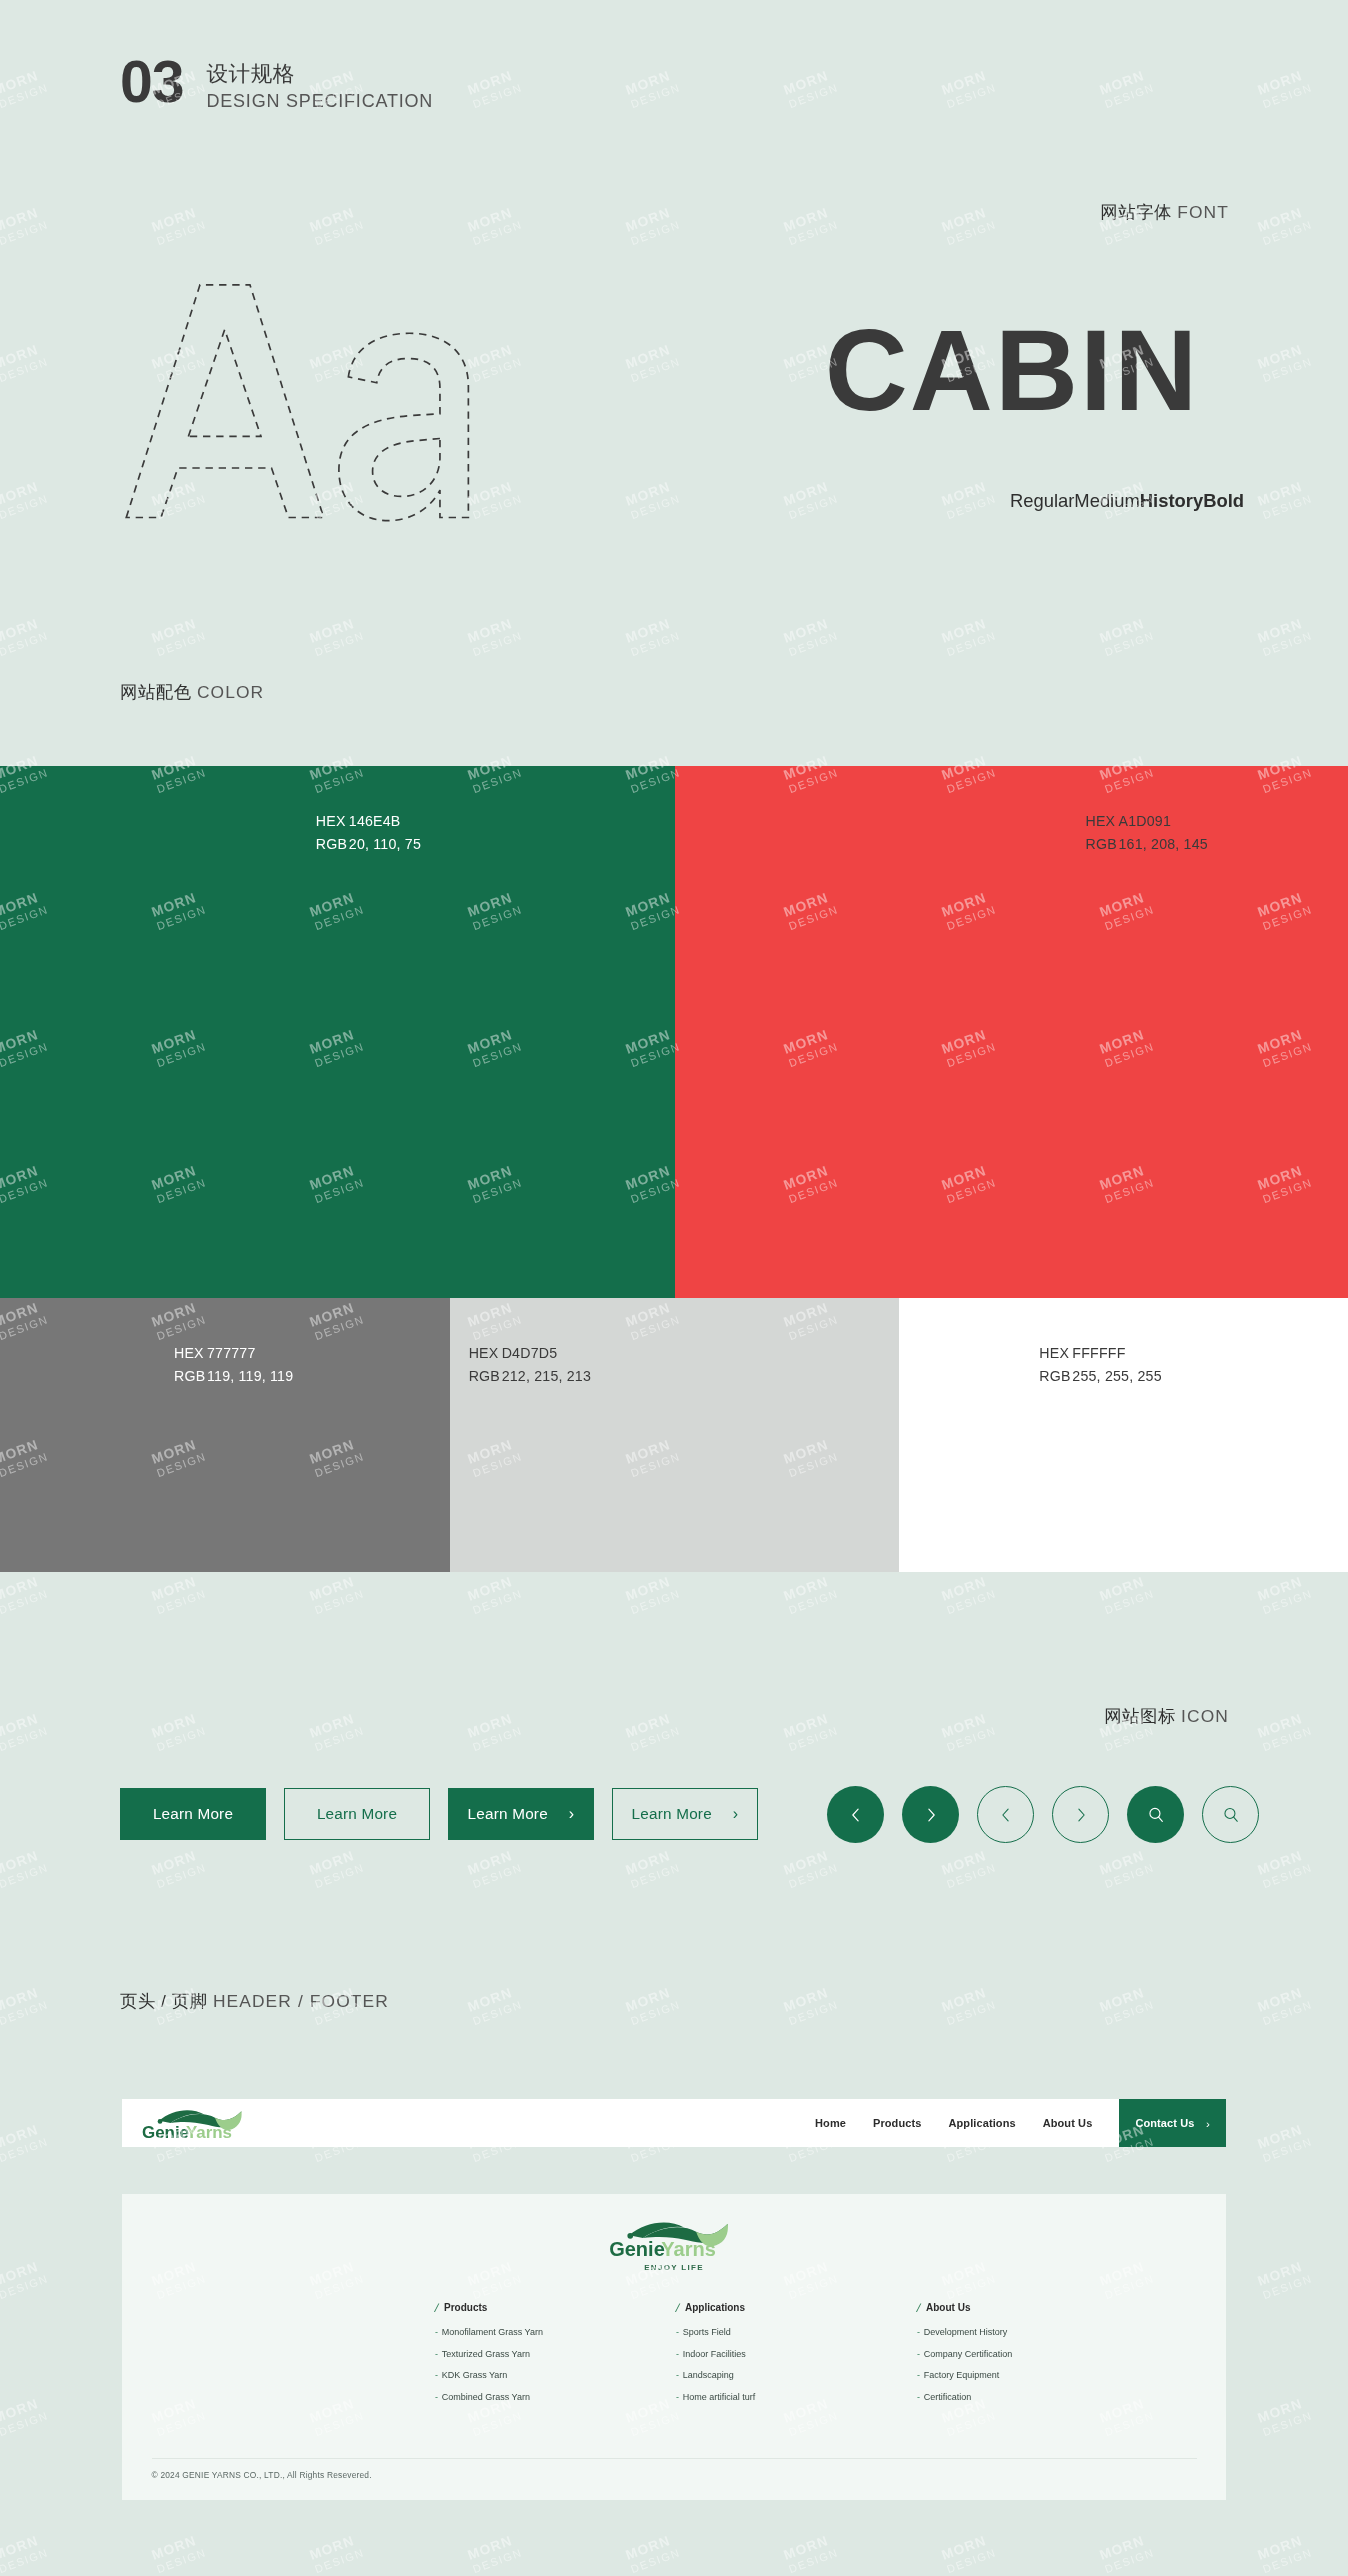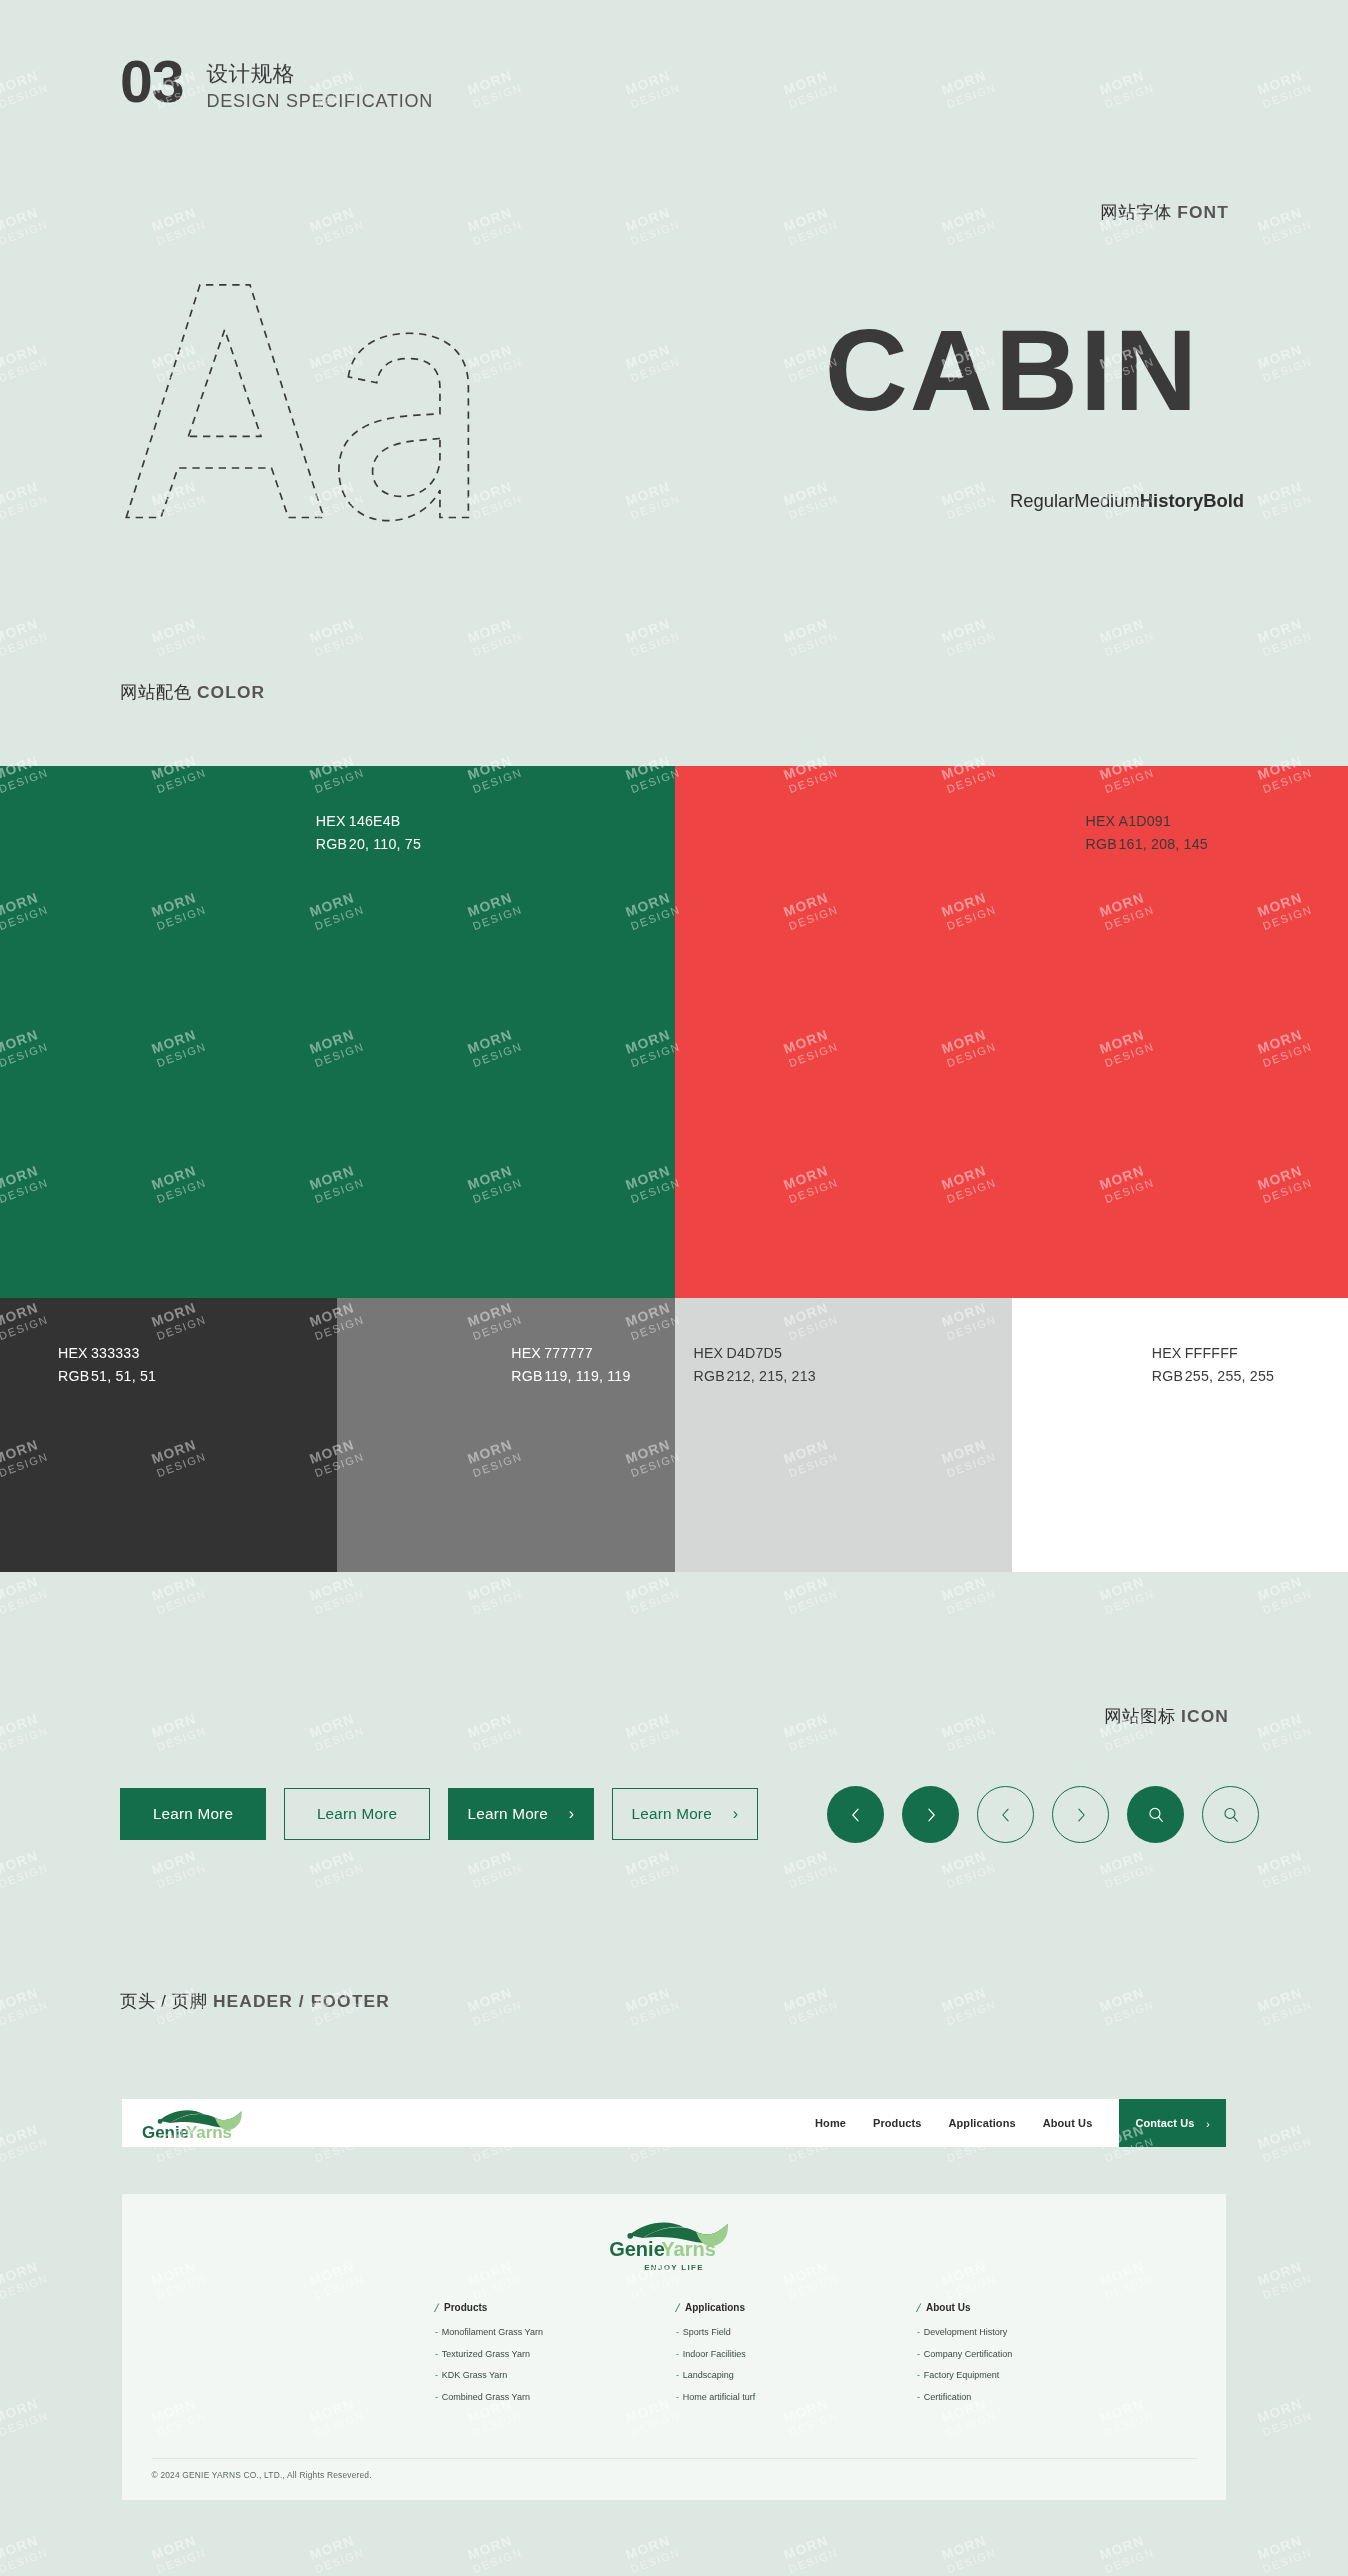--- a/index.html
+++ b/index.html
@@ -27,21 +27,21 @@
     font-size:59px; font-weight:700; color:#3a3a3a; line-height:.86;
     letter-spacing:-1.1px; font-family:"Liberation Sans", sans-serif;
   }
   .doc-titles { margin-left:23px; padding-top:4.2px; }
   .doc-cn { font-size:21.6px; color:#3a3a3a; letter-spacing:0.5px; line-height:1.25; font-weight:400; }
   .doc-en { font-size:18px; color:#555; letter-spacing:0.8px; margin-top:3.2px; font-weight:300;
             font-family:"Liberation Sans", sans-serif; }
 
   
   .sec-label { position:absolute; font-size:17.4px; color:#2f2f2f; letter-spacing:0.5px; white-space:nowrap; }
-  .sec-label .en { color:#555; font-weight:700; letter-spacing:1.1px; }
+  .sec-label .en { color:#555; font-weight:400; letter-spacing:1.1px; }
 
   
   .font-label { right:120px; top:200px; }
   .aa-box { position:absolute; left:121px; top:274px; width:400px; height:248px; }
   .aa-box svg { width:100%; height:100%; display:block; }
   .cabin {
     position:absolute; left:780px; top:316px; width:464px;
     text-align:center; font-size:115px; font-weight:600; color:#3a3a3a;
     letter-spacing:2.1px; line-height:.95; font-family:"Liberation Sans", sans-serif;
   }
@@ -185,26 +185,20 @@
       </div>
       <div class="sw" style="flex:50 1 0;background:#ef4444;">
         <div class="sw-info" style="color:#3a3a3a;left:411px;">
           <div><span class="k">HEX</span><span>A1D091</span></div>
           <div><span class="k">RGB</span><span>161, 208, 145</span></div>
         </div>
       </div>
     </div>
 
     <div class="sw-row sw-row-2">
-      <div class="sw" style="flex:25 1 0;background:#333333;">
-        <div class="sw-info" style="color:#ffffff;left:58px;">
-          <div><span class="k">HEX</span><span>333333</span></div>
-          <div><span class="k">RGB</span><span>51, 51, 51</span></div>
-        </div>
-      </div>
       <div class="sw" style="flex:25 1 0;background:#777777;">
         <div class="sw-info" style="color:#ffffff;left:174px;">
           <div><span class="k">HEX</span><span>777777</span></div>
           <div><span class="k">RGB</span><span>119, 119, 119</span></div>
         </div>
       </div>
       <div class="sw" style="flex:25 1 0;background:#D4D7D5;">
         <div class="sw-info" style="color:#3a3a3a;left:19px;">
           <div><span class="k">HEX</span><span>D4D7D5</span></div>
           <div><span class="k">RGB</span><span>212, 215, 213</span></div>

